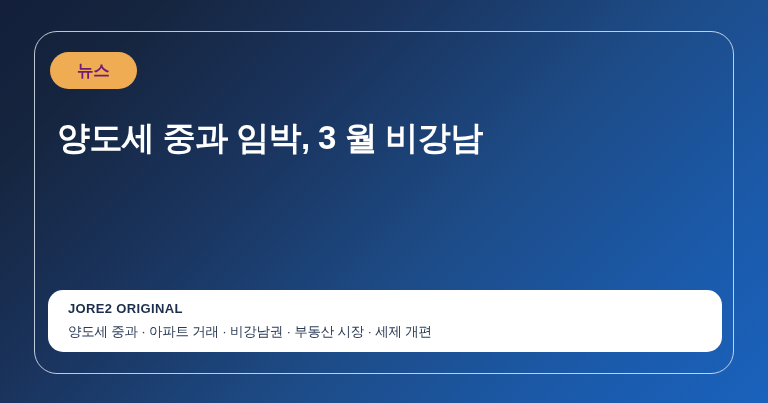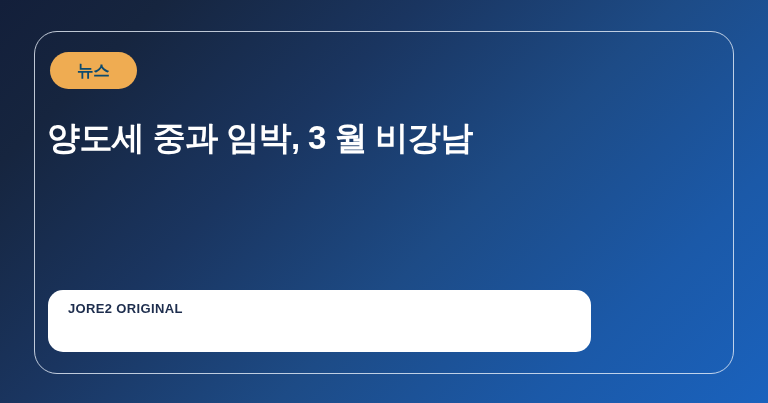--- a/index.html
+++ b/index.html
@@ -51,49 +51,49 @@
     display: flex;
     align-items: center;
     justify-content: center;
     background: #efac52;
     border-radius: 19px;
   }
 
   #category-badge-label {
     font-size: 16.5px;
     font-weight: 700;
-    color: #0c4a6e;
+    color: #701a75;
     letter-spacing: -0.2px;
     line-height: 1;
   }
 
   
   #headline {
     position: absolute;
-    left: 47px;
+    left: 57px;
     top: 112px;
     width: 640px;
   }
 
   .headline-line {
     display: block;
     font-size: 33px;
     font-weight: 700;
     color: #ffffff;
     line-height: 1.55;
     letter-spacing: -0.6px;
     white-space: nowrap;
   }
 
   
   #meta-card {
     position: absolute;
     left: 48px;
     top: 290px;
-    width: 543px;
+    width: 674px;
     height: 62px;
     background: #ffffff;
     border-radius: 15px;
     padding: 10px 20px 0 20px;
   }
 
   #meta-source {
     font-size: 13px;
     font-weight: 700;
     color: #1d2d4d;
@@ -122,15 +122,16 @@
   <div id="category-badge">
     <span id="category-badge-label">뉴스</span>
   </div>
 
   <div id="headline">
     <span class="headline-line">양도세 중과 임박, 3 월 비강남</span>
   </div>
 
   <div id="meta-card">
     <div id="meta-source">JORE2 ORIGINAL</div>
+    <div id="meta-tags">양도세 중과 · 아파트 거래 · 비강남권 · 부동산 시장 · 세제 개편</div>
   </div>
 
 </div>
 
 </body></html>

